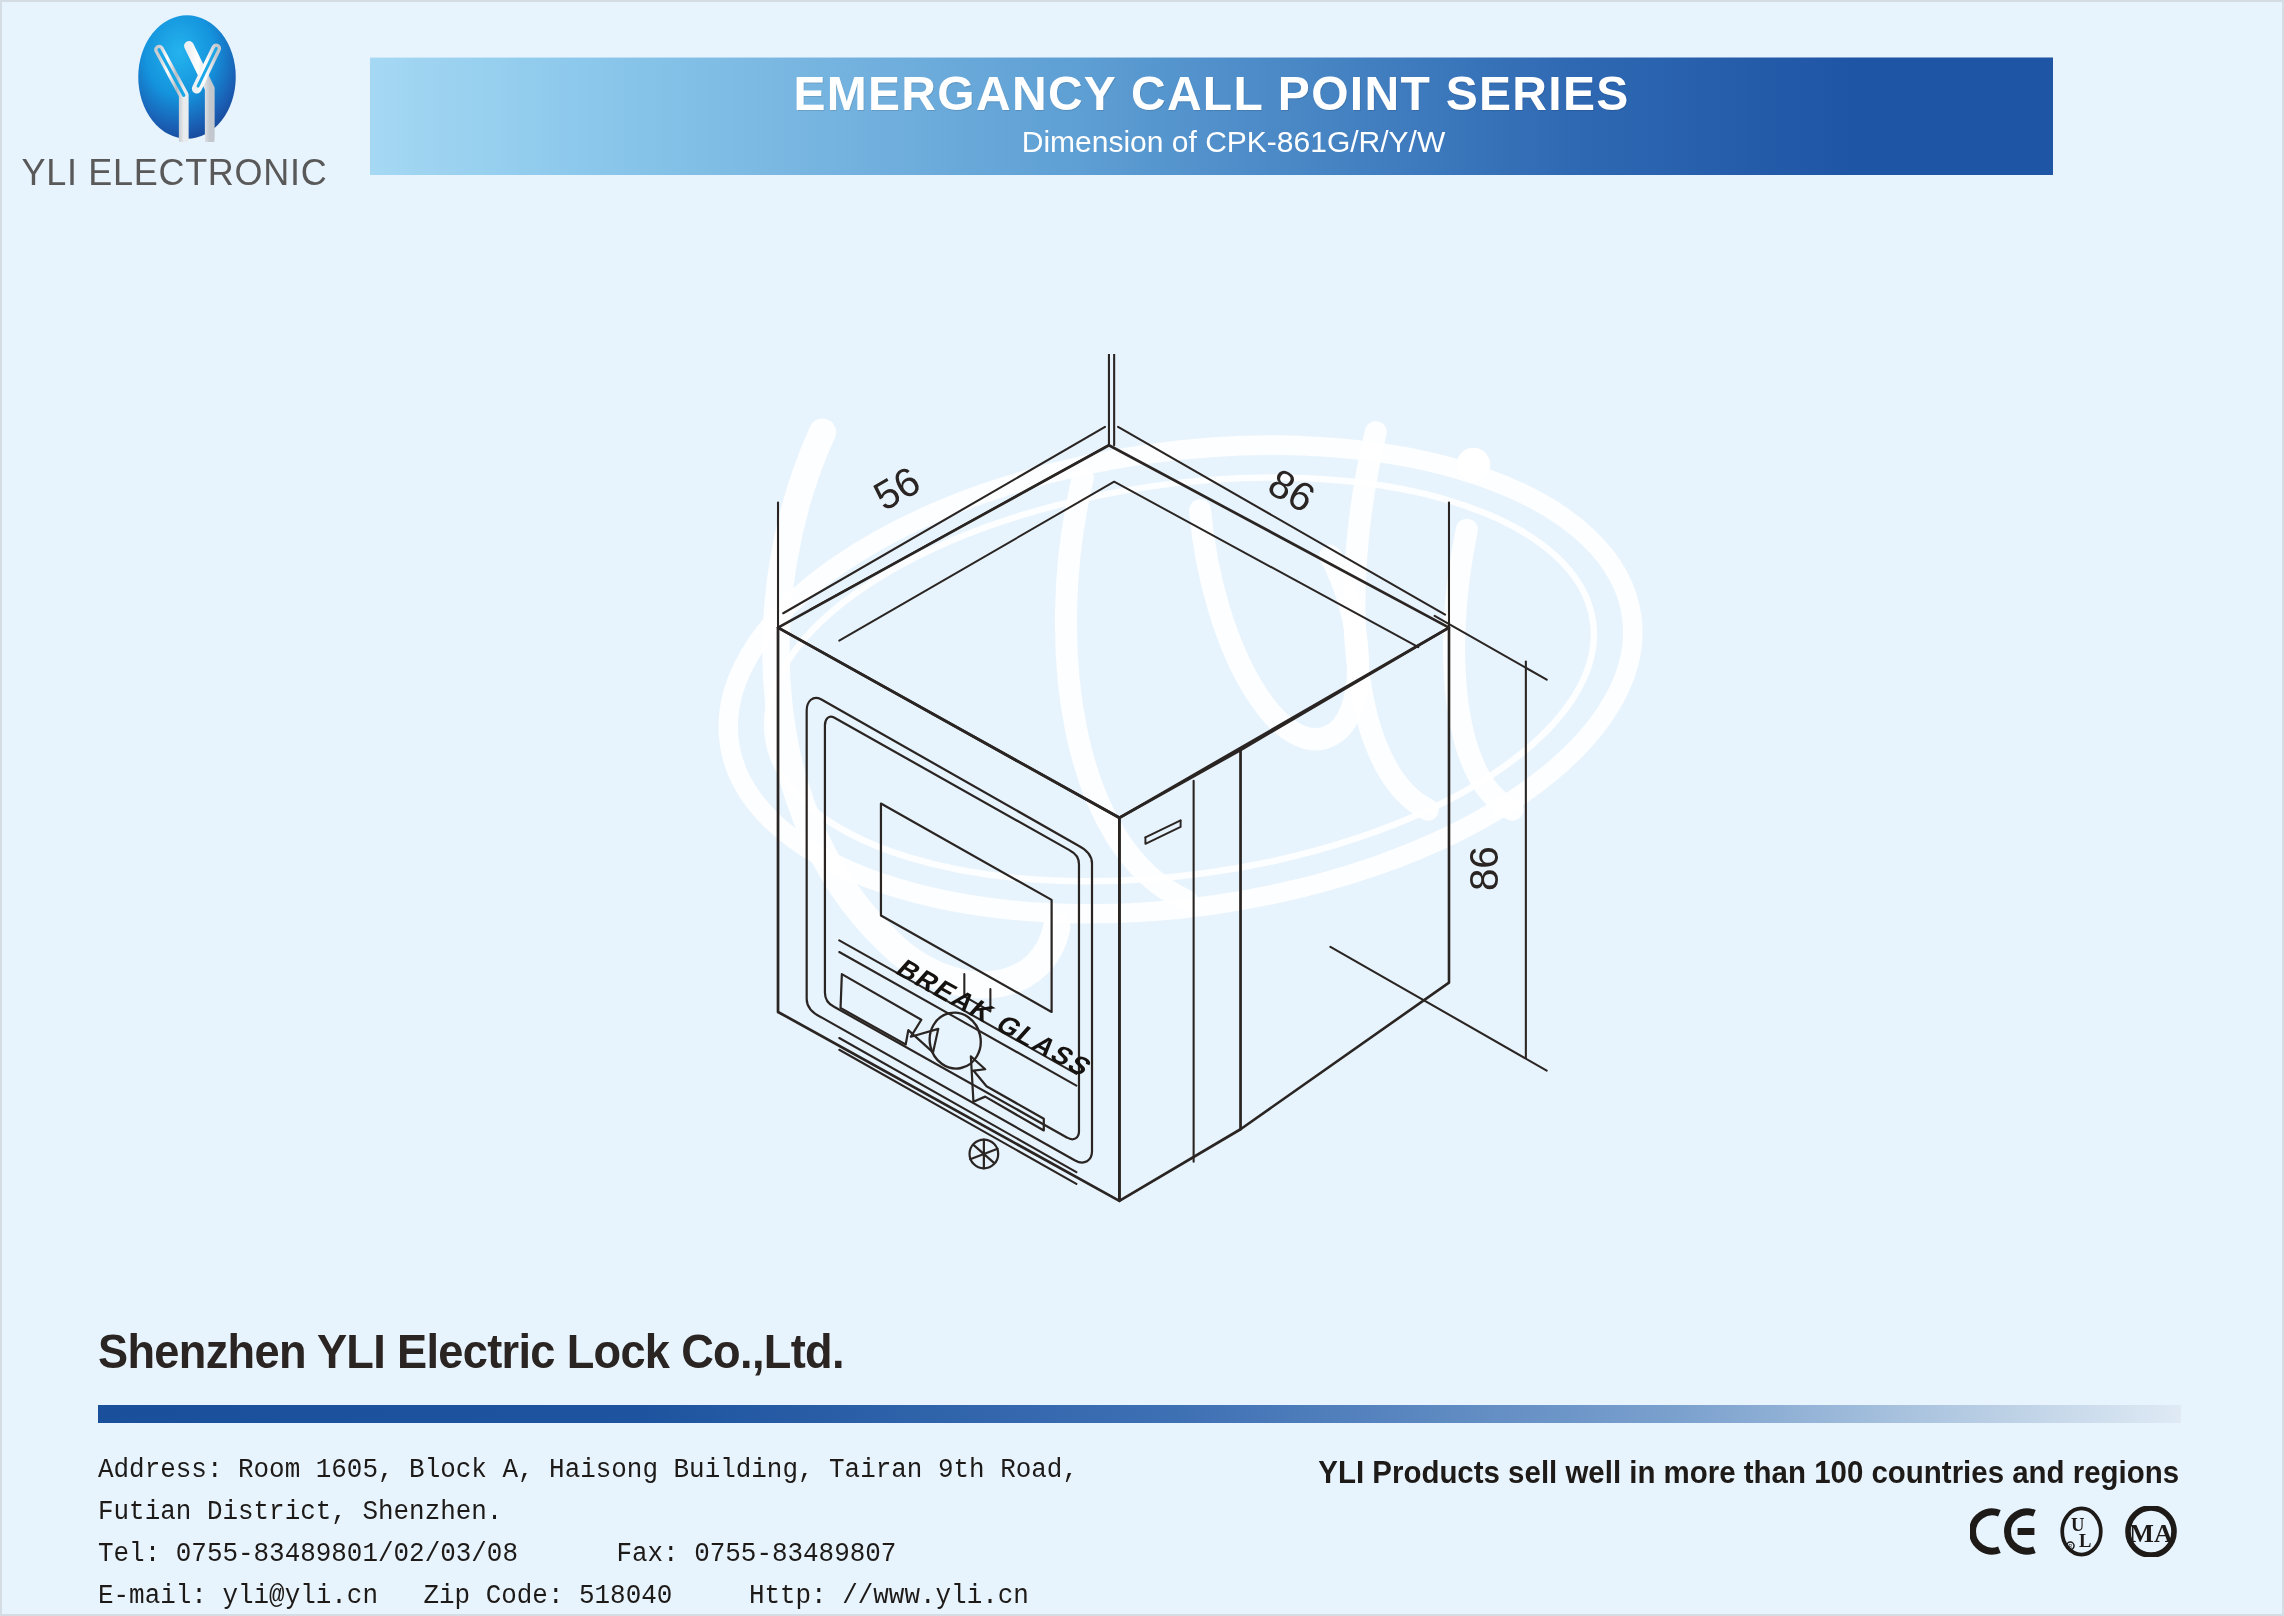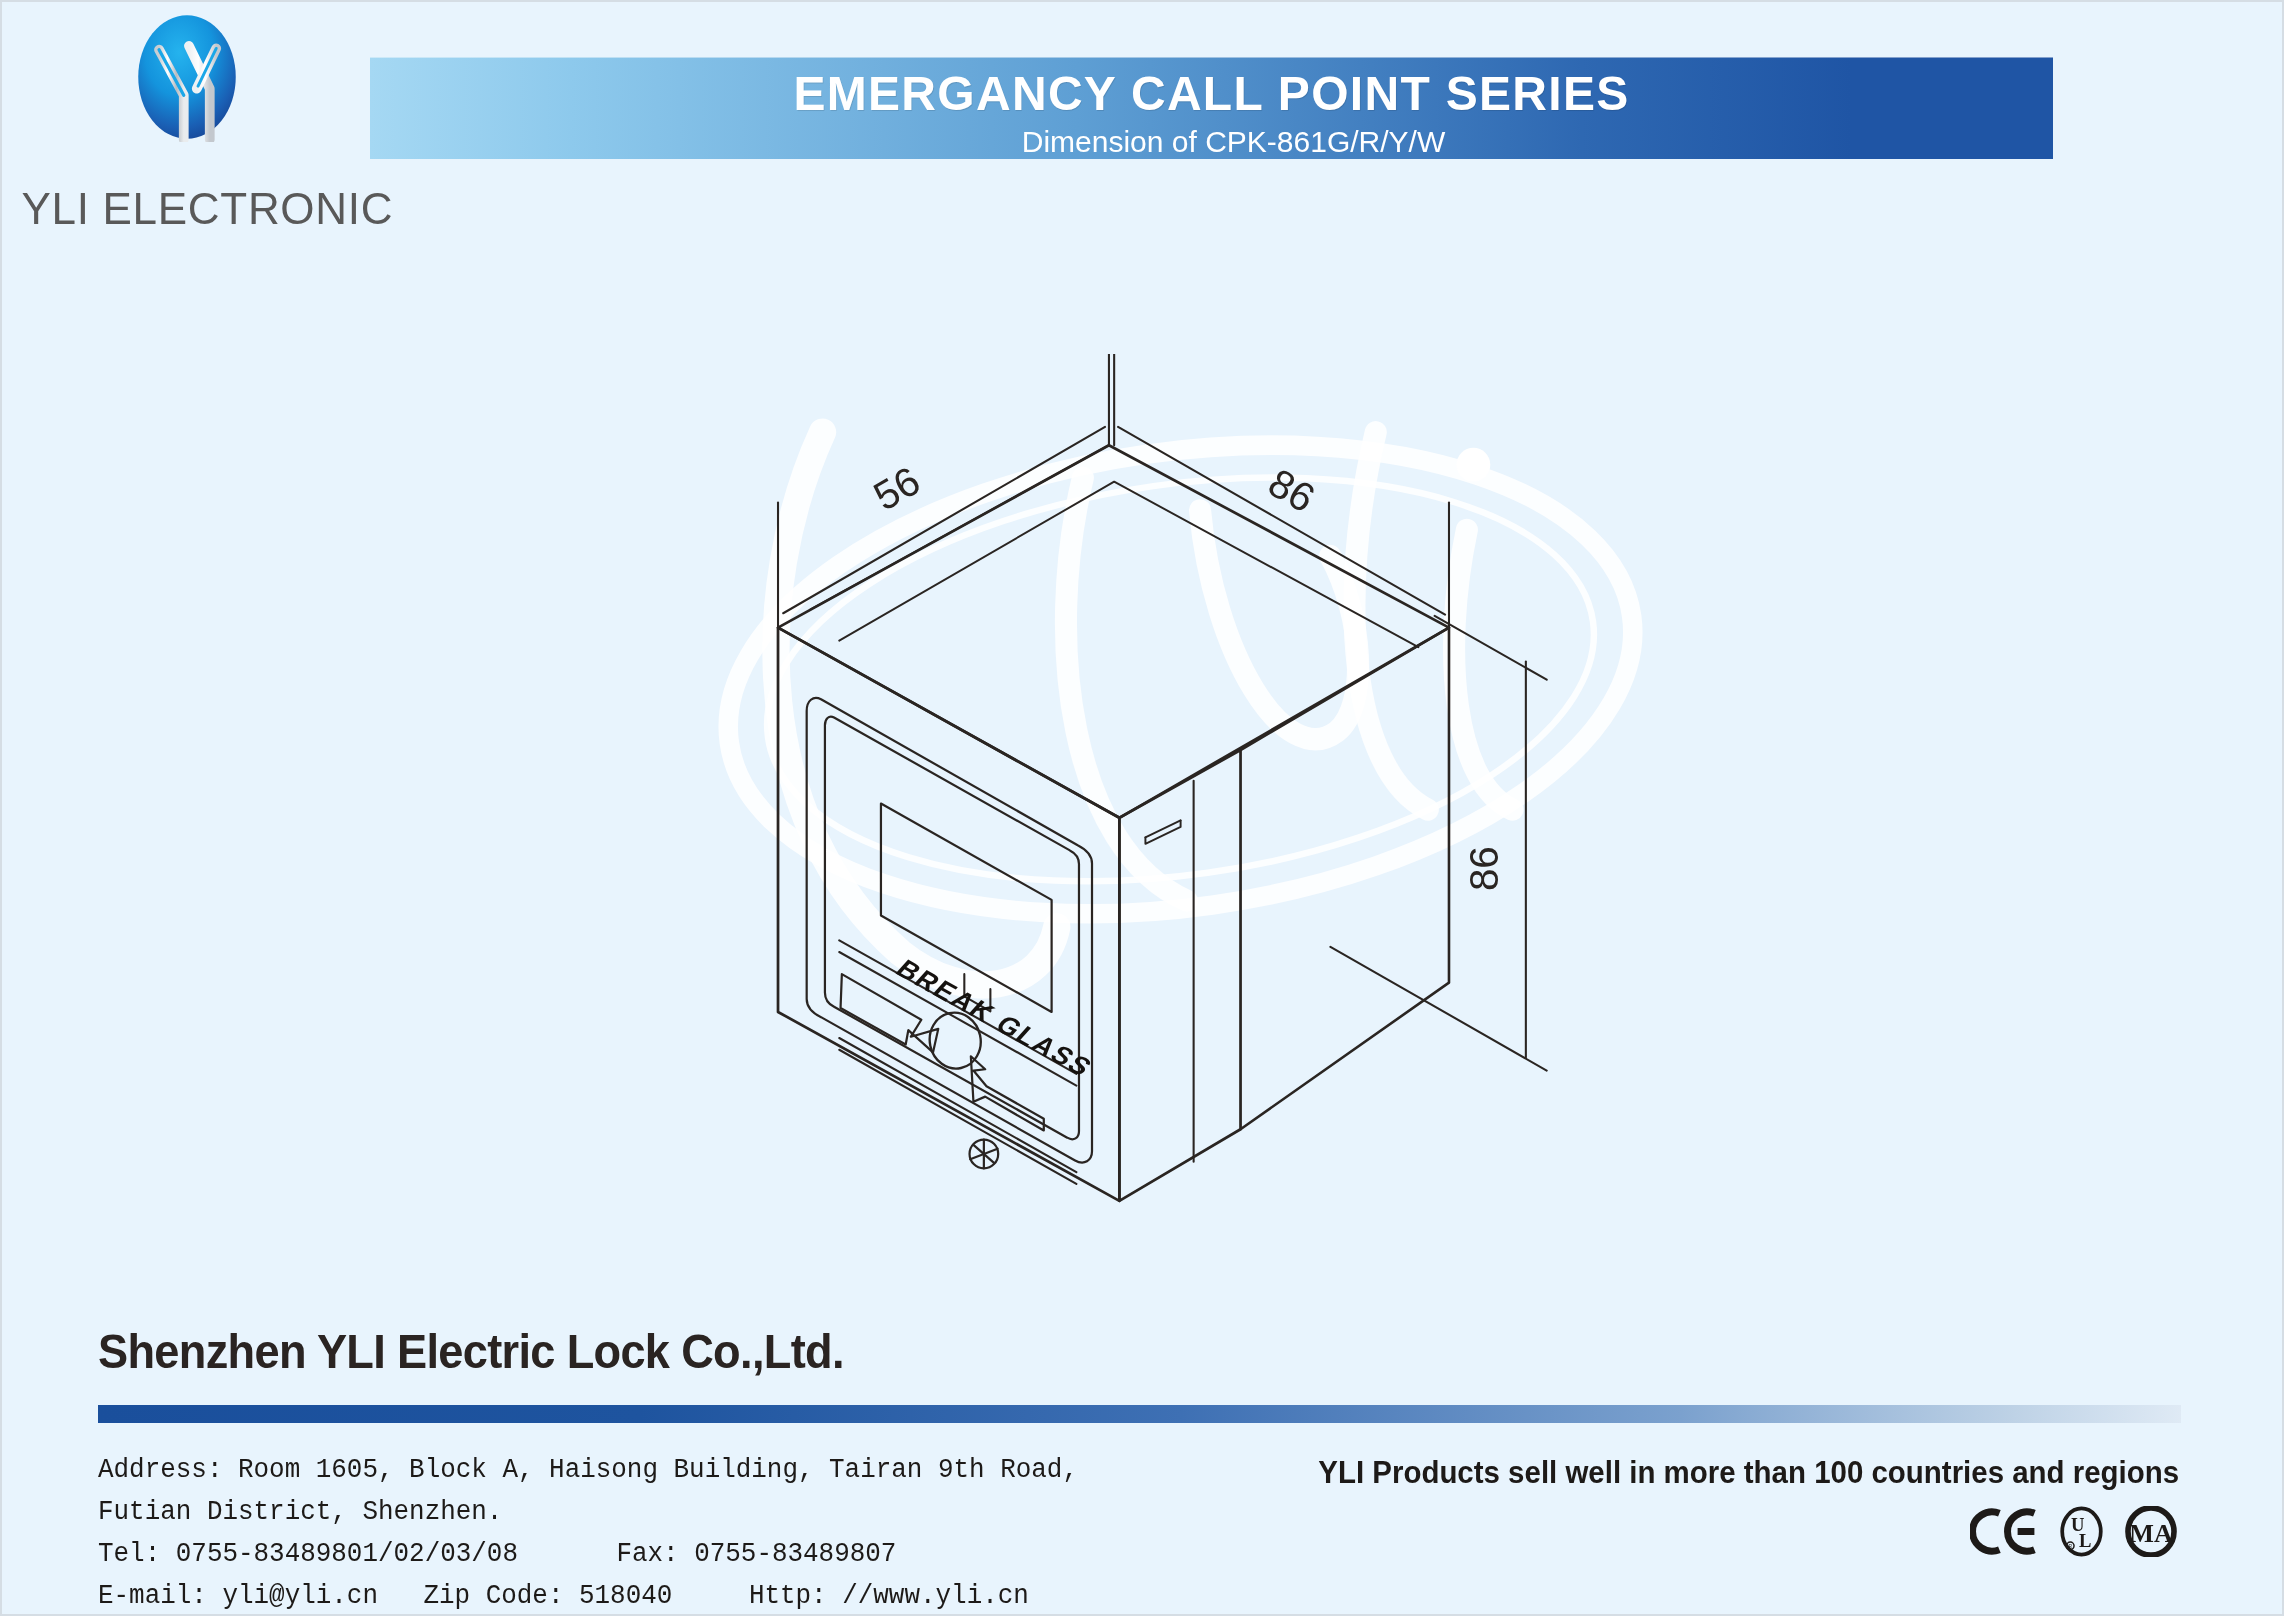--- a/index.html
+++ b/index.html
@@ -30,32 +30,31 @@
   
   #logo-block{
     position:absolute;left:19.5px;top:5.2px;width:326px;height:189px;
   }
   #logo-mark{
     position:absolute;left:111px;top:5.2px;width:108px;height:130px;
   }
   #logo-wordmark{
     position:absolute;left:0;top:145px;width:326px;
     text-align:left;
-    font-size:44px;
+    font-size:36px;
     letter-spacing:0.7px;
     color:#595959;
     font-family:"Liberation Sans", sans-serif;
     font-weight:400;
     white-space:nowrap;
-    margin-top:32px;
   }
 
   
   #banner{
-    position:absolute;left:368px;top:55px;width:1683px;height:102px;
+    position:absolute;left:368px;top:55px;width:1683px;height:118px;
     background:linear-gradient(to right,#a5d8f3 0%,#8dc9ec 12%,#5e9fd4 42%,#2e68b2 72%,#1f55a5 88%,#1f55a5 100%);
     box-shadow:0 0.7px 0 rgba(255,255,255,.6) inset;
   }
   #banner-title{
     position:absolute;left:0;right:0;top:9px;
     text-align:center;
     color:#ffffff;
     font-size:48px;
     font-weight:bold;
     letter-spacing:1.3px;

